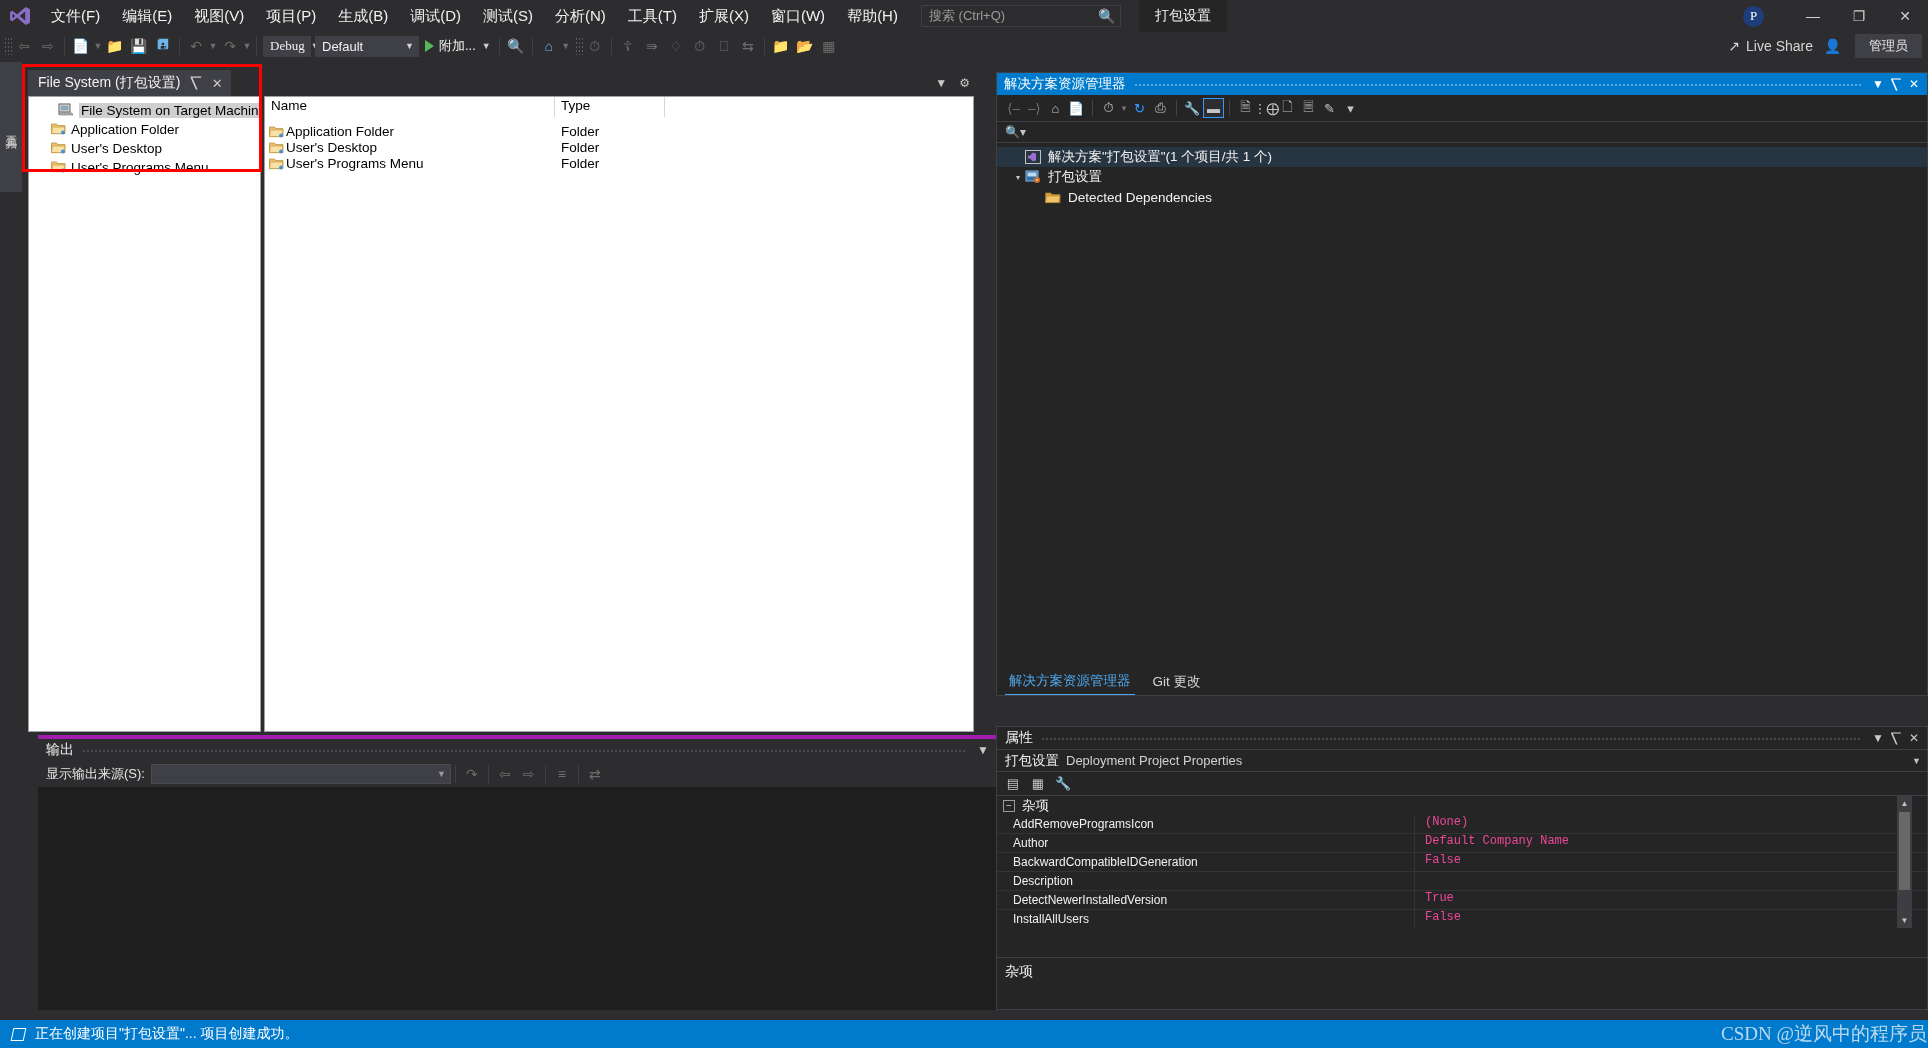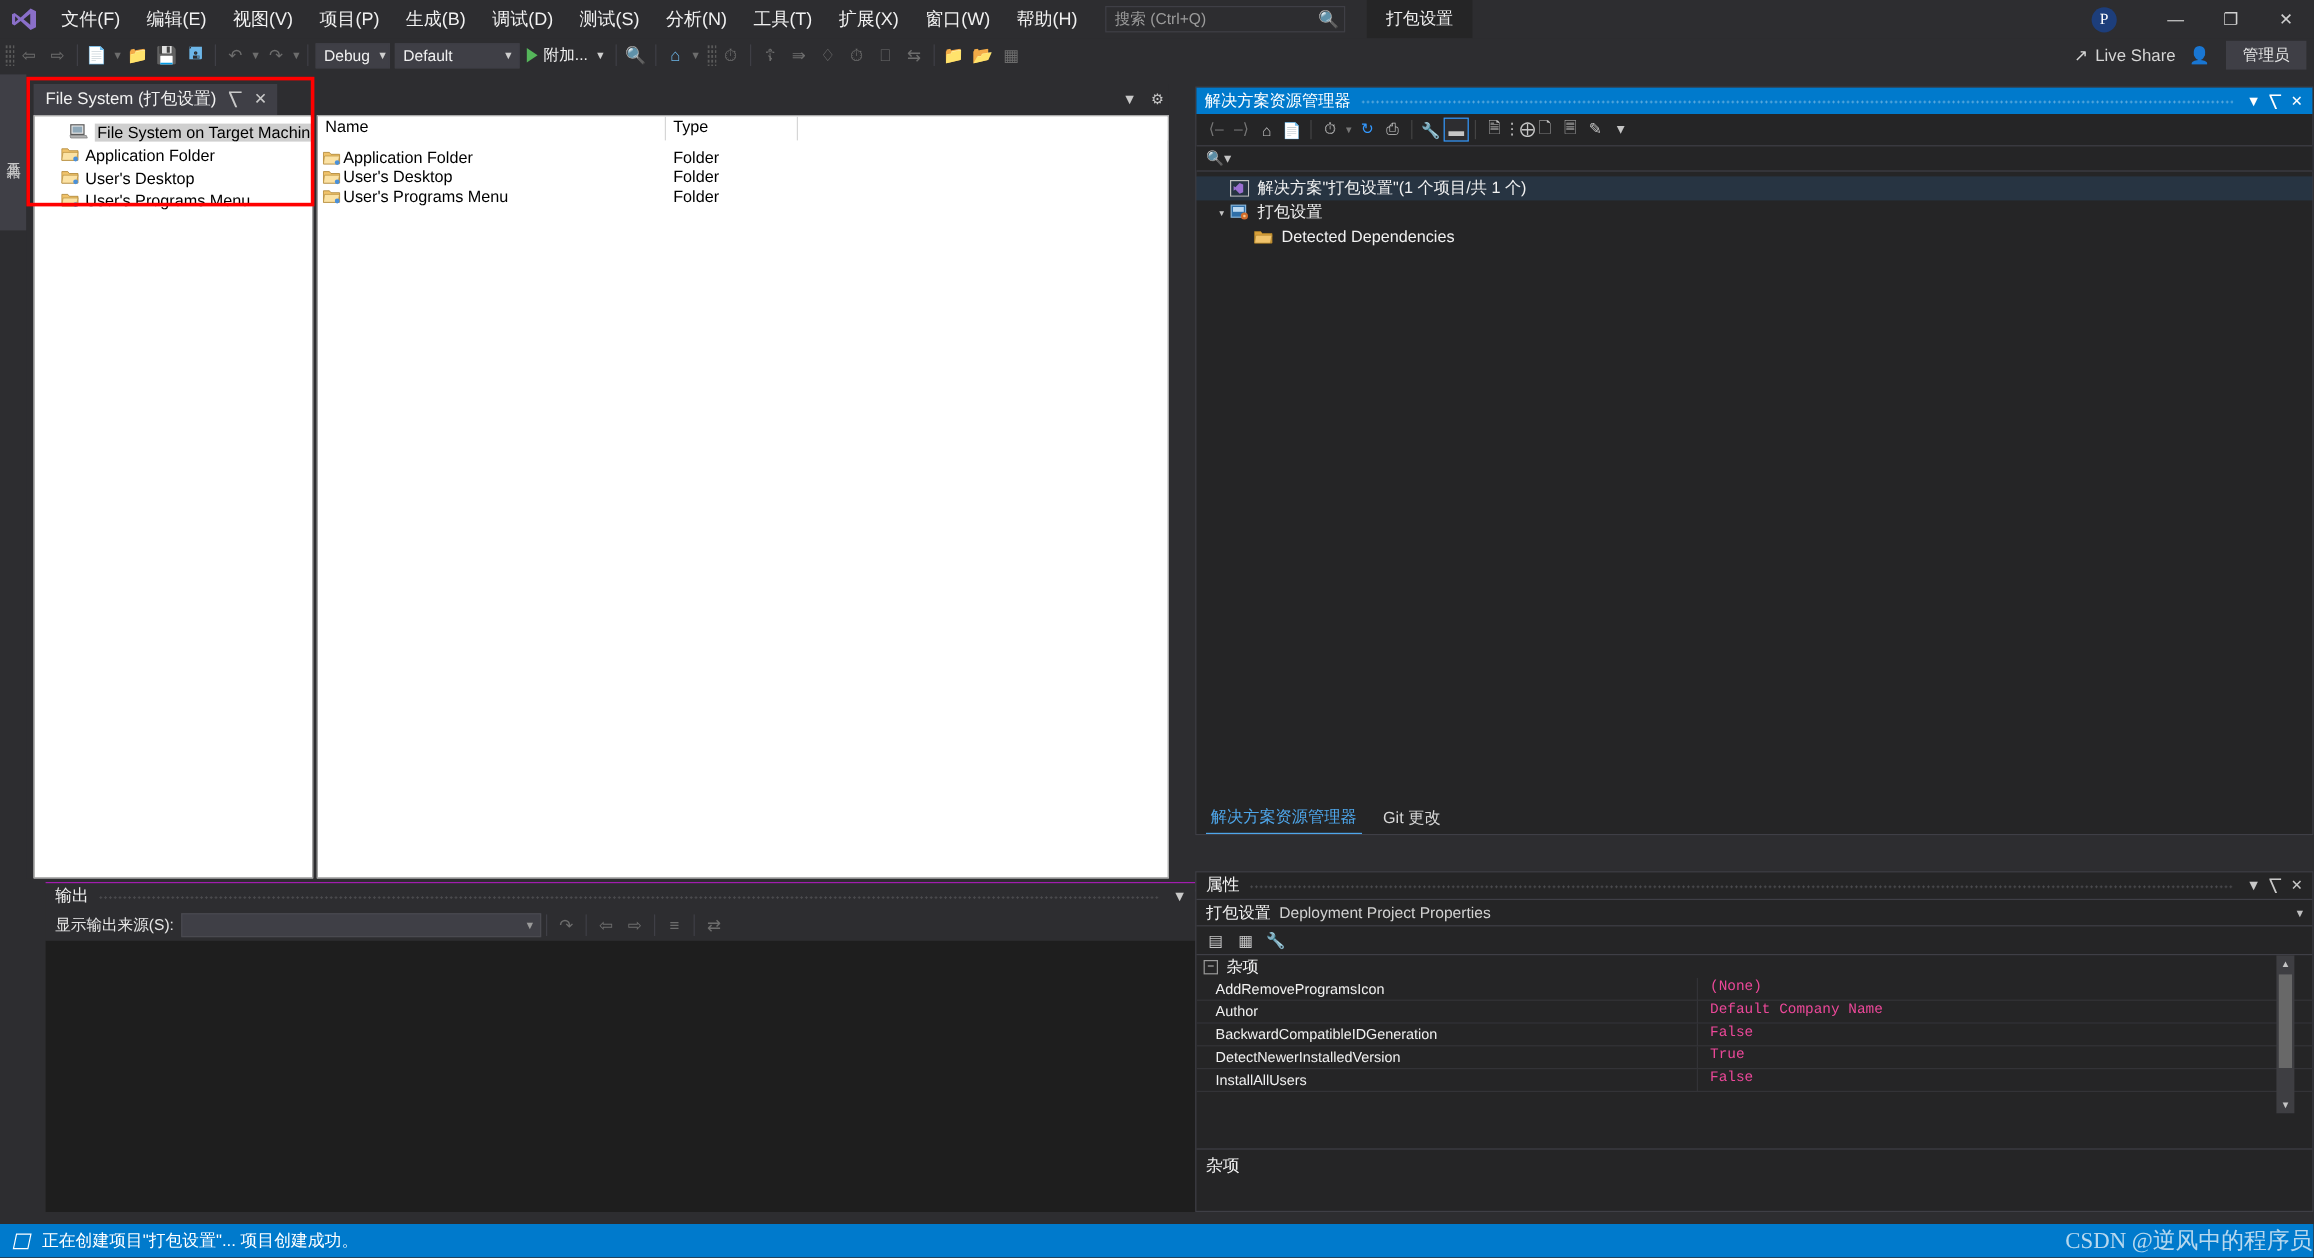--- a/index.html
+++ b/index.html
@@ -125,21 +125,21 @@
     font-size: 13.5px; color: #000; padding: 1px 0 0 6px; border-right: 1px solid #d6d6d6;
     background: #fff;
   }
   .lrow { display: flex; height: 16px; align-items: center; font-size: 13.5px; color: #000; }
   .lrow .c-name { display: flex; align-items: center; padding-left: 4px; }
   .lrow .c-type { padding-left: 6px; }
 
   
   #output {
     position: absolute; left: 38px; top: 735px; width: 990px; height: 275px;
-    background: #2d2d30; border-top: 1px solid #a21caf;
+    background: #2d2d30; border-top: 4px solid #a21caf;
   }
   #output-head { height: 22px; display: flex; align-items: center; position: relative; }
   #output-head .ttl { color: #f1f1f1; font-size: 14px; padding-left: 8px; }
   #output-head .dots { flex: 1; height: 22px; margin: 0 8px;
     background-image: radial-gradient(#4a4a4d 1px, transparent 1px); background-size: 4px 4px;
     background-position: 0 10px; background-repeat: repeat-x; }
   #output-head .hb { color: #c9c9c9; font-size: 12px; width: 18px; text-align: center; }
   #output-toolbar { height: 26px; display: flex; align-items: center; padding-left: 8px; gap: 0; }
   #output-toolbar .lab { color: #e6e6e6; font-size: 13px; margin-right: 6px; }
   #out-combo {
@@ -300,21 +300,21 @@
   <div class="tb-ico" style="color:#e8b44c;">📁</div>
   <div class="tb-ico" style="color:#6cb6e8;">💾</div>
   <div class="tb-ico" style="color:#6cb6e8;">🖪</div>
   <div class="tb-sep"></div>
   <div class="tb-ico dim">↶</div>
   <div class="tb-ico dim" style="width:10px;font-size:9px;">▼</div>
   <div class="tb-ico dim">↷</div>
   <div class="tb-ico dim" style="width:10px;font-size:9px;">▼</div>
   <div class="tb-sep"></div>
 
-  <div class="tb-combo" style="width:62px;">
+  <div class="tb-combo" style="width:48px;font-family:Liberation Serif, serif;">
     <span class="cv">Debug</span>
     <span class="car">▼</span>
   </div>
   <div class="tb-combo" style="width:104px;">
     <span class="cv">Default</span>
     <span class="car">▼</span>
   </div>
 
   <div class="tb-run">
     <span class="play-tri"></span>
@@ -601,20 +601,24 @@
     </div>
     <div class="prow">
       <div class="pk">Author</div>
       <div class="pv">Default Company Name</div>
     </div>
     <div class="prow">
       <div class="pk">BackwardCompatibleIDGeneration</div>
       <div class="pv">False</div>
     </div>
     <div class="prow">
+      <div class="pk">Description</div>
+      <div class="pv"></div>
+    </div>
+    <div class="prow">
       <div class="pk">DetectNewerInstalledVersion</div>
       <div class="pv">True</div>
     </div>
     <div class="prow">
       <div class="pk">InstallAllUsers</div>
       <div class="pv">False</div>
     </div>
 
     <div id="props-scroll">
       <div class="up">▲</div>

